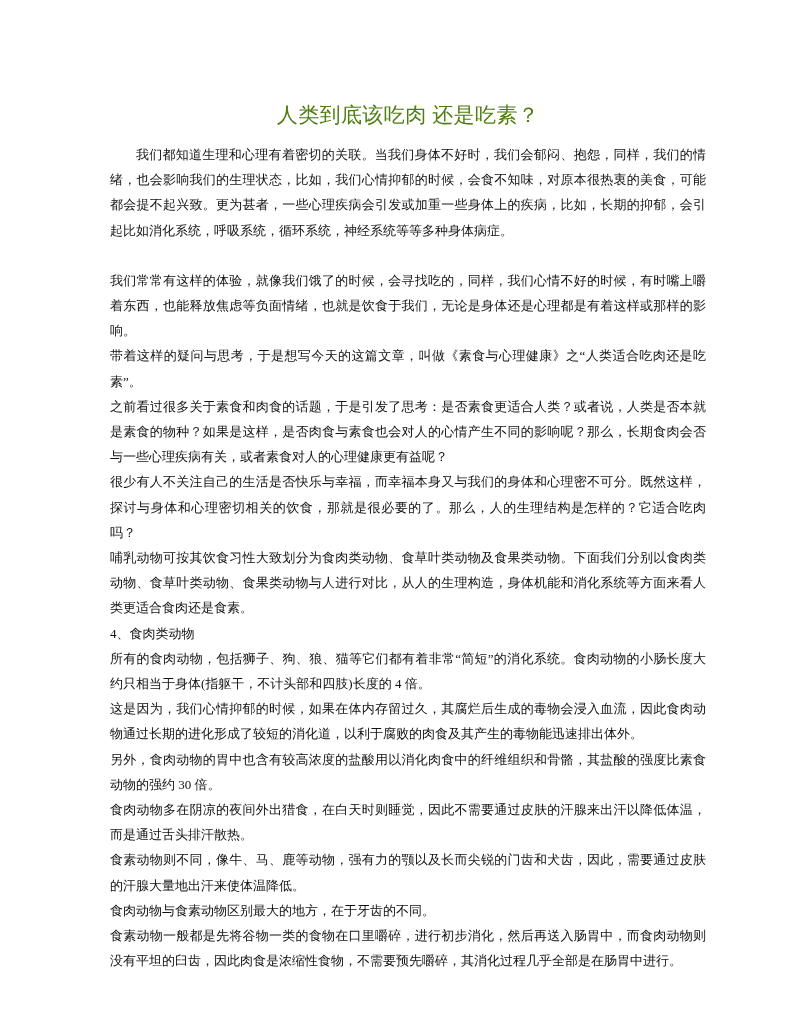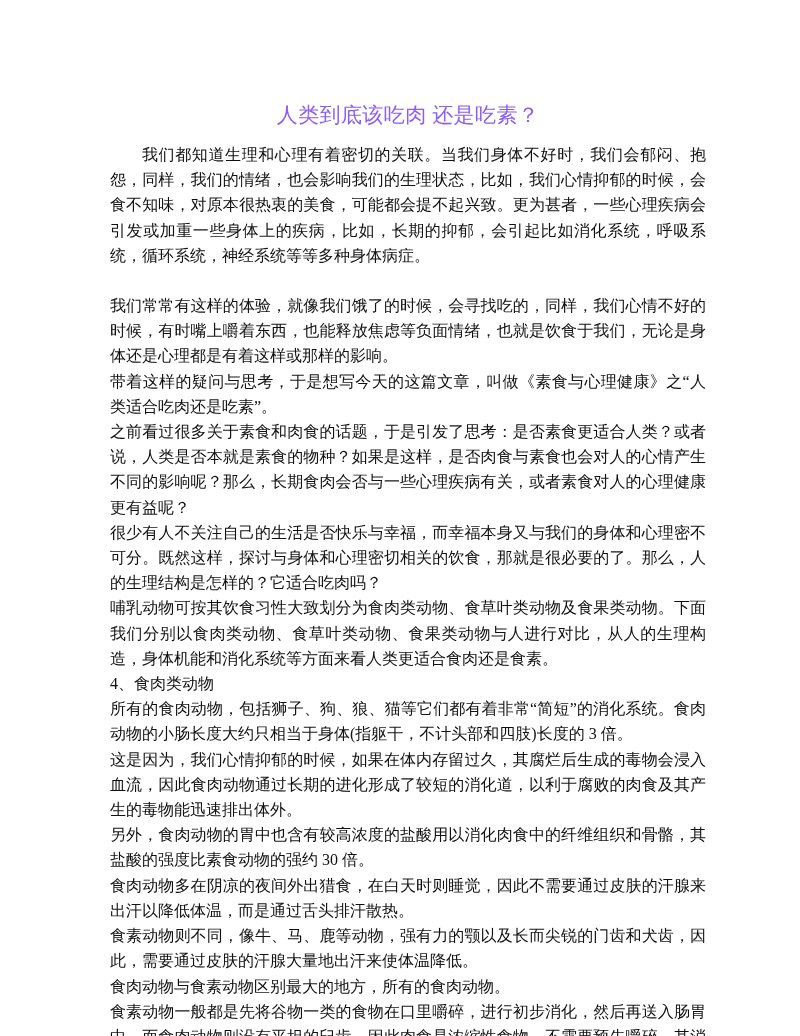--- a/index.html
+++ b/index.html
@@ -32,25 +32,25 @@
   }
 
   .doc-title {
     text-align: center;
     font-size: 21px;
     line-height: 30px;
     font-weight: normal;
     letter-spacing: 0.4px;
     margin: 0 0 12px 0;
     padding: 0;
-    color: #8b5cf6;
+    color: #4d7c0f;
   }
 
   .para {
-    font-size: 16px;
+    font-size: 13px;
     line-height: 25.2px;
     text-align: justify;
     text-justify: inter-ideograph;
     margin: 0;
     padding: 0;
     letter-spacing: 0px;
     color: #111;
     word-break: break-all;
   }
 
@@ -79,29 +79,29 @@
     <p class="para">带着这样的疑问与思考，于是想写今天的这篇文章，叫做《素食与心理健康》之“人类适合吃肉还是吃素”。</p>
 
     <p class="para">之前看过很多关于素食和肉食的话题，于是引发了思考：是否素食更适合人类？或者说，人类是否本就是素食的物种？如果是这样，是否肉食与素食也会对人的心情产生不同的影响呢？那么，长期食肉会否与一些心理疾病有关，或者素食对人的心理健康更有益呢？</p>
 
     <p class="para">很少有人不关注自己的生活是否快乐与幸福，而幸福本身又与我们的身体和心理密不可分。既然这样，探讨与身体和心理密切相关的饮食，那就是很必要的了。那么，人的生理结构是怎样的？它适合吃肉吗？</p>
 
     <p class="para">哺乳动物可按其饮食习性大致划分为食肉类动物、食草叶类动物及食果类动物。下面我们分别以食肉类动物、食草叶类动物、食果类动物与人进行对比，从人的生理构造，身体机能和消化系统等方面来看人类更适合食肉还是食素。</p>
 
     <p class="para">4、食肉类动物</p>
 
-    <p class="para">所有的食肉动物，包括狮子、狗、狼、猫等它们都有着非常“简短”的消化系统。食肉动物的小肠长度大约只相当于身体(指躯干，不计头部和四肢)长度的 3 倍。</p>
+    <p class="para">所有的食肉动物，包括狮子、狗、狼、猫等它们都有着非常“简短”的消化系统。食肉动物的小肠长度大约只相当于身体(指躯干，不计头部和四肢)长度的 4 倍。</p>
 
     <p class="para">这是因为，我们心情抑郁的时候，如果在体内存留过久，其腐烂后生成的毒物会浸入血流，因此食肉动物通过长期的进化形成了较短的消化道，以利于腐败的肉食及其产生的毒物能迅速排出体外。</p>
 
     <p class="para">另外，食肉动物的胃中也含有较高浓度的盐酸用以消化肉食中的纤维组织和骨骼，其盐酸的强度比素食动物的强约 30 倍。</p>
 
     <p class="para">食肉动物多在阴凉的夜间外出猎食，在白天时则睡觉，因此不需要通过皮肤的汗腺来出汗以降低体温，而是通过舌头排汗散热。</p>
 
     <p class="para">食素动物则不同，像牛、马、鹿等动物，强有力的颚以及长而尖锐的门齿和犬齿，因此，需要通过皮肤的汗腺大量地出汗来使体温降低。</p>
 
-    <p class="para">食肉动物与食素动物区别最大的地方，所有的食肉动物。</p>
+    <p class="para">食肉动物与食素动物区别最大的地方，在于牙齿的不同。</p>
 
 
     <p class="para">食素动物一般都是先将谷物一类的食物在口里嚼碎，进行初步消化，然后再送入肠胃中，而食肉动物则没有平坦的臼齿，因此肉食是浓缩性食物，不需要预先嚼碎，其消化过程几乎全部是在肠胃中进行。</p>
 
   </div>
 </div>
 
 </body></html>

